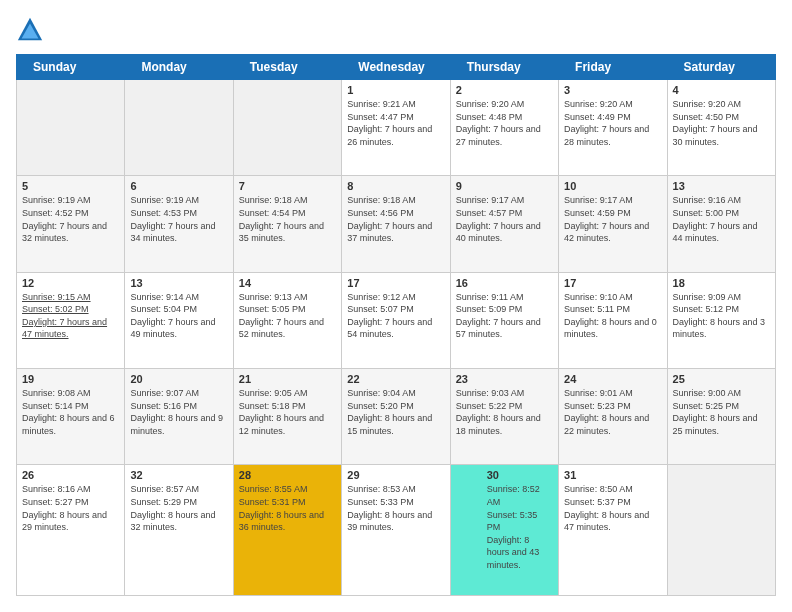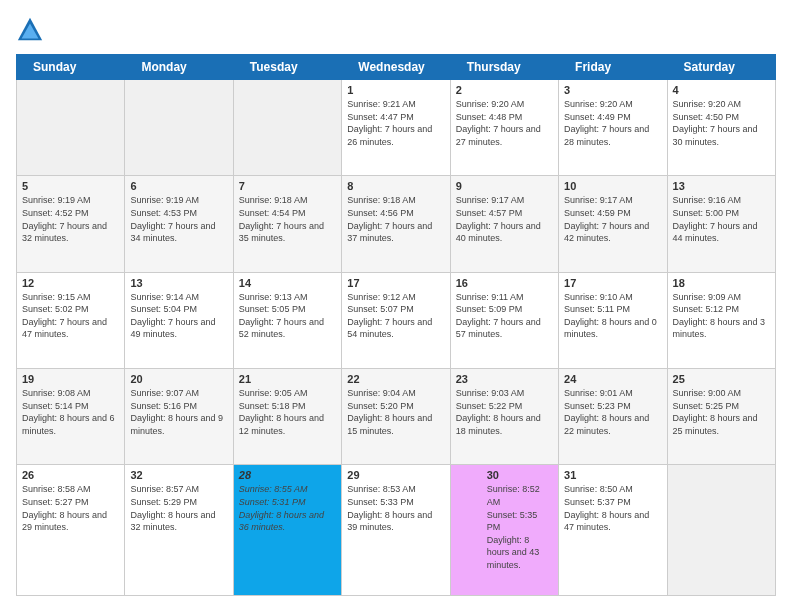--- a/index.html
+++ b/index.html
@@ -202,21 +202,21 @@
           <td style="background: rgb(245, 245, 245);">
             <span class="day-number">13</span>
             <div class="day-info" style="white-space: pre-line;">Sunrise: 9:16 AM
 Sunset: 5:00 PM
 Daylight: 7 hours and 44 minutes.</div>
           </td>
         </tr>
         <tr>
           <td style="background: rgb(255, 255, 255);">
             <span class="day-number">12</span>
-            <div class="day-info" style="white-space: pre-line;">Sunrise: 9:15 AM
+            <div class="day-info" style="white-space: pre-line; text-decoration: underline;">Sunrise: 9:15 AM
 Sunset: 5:02 PM
 Daylight: 7 hours and 47 minutes.</div>
           </td>
           <td style="background: rgb(255, 255, 255);">
             <span class="day-number">13</span>
             <div class="day-info" style="white-space: pre-line;">Sunrise: 9:14 AM
 Sunset: 5:04 PM
 Daylight: 7 hours and 49 minutes.</div>
           </td>
           <td style="background: rgb(255, 255, 255);">
@@ -290,43 +290,43 @@
           <td style="background: rgb(245, 245, 245);">
             <span class="day-number">25</span>
             <div class="day-info" style="white-space: pre-line;">Sunrise: 9:00 AM
 Sunset: 5:25 PM
 Daylight: 8 hours and 25 minutes.</div>
           </td>
         </tr>
         <tr>
           <td style="background: rgb(255, 255, 255);">
             <span class="day-number">26</span>
-            <div class="day-info" style="white-space: pre-line;">Sunrise: 8:58 AM
+            <div class="day-info" style="white-space: pre-line;">Sunrise: 8:16 AM
 Sunset: 5:27 PM
 Daylight: 8 hours and 29 minutes.</div>
           </td>
           <td style="background: rgb(255, 255, 255);">
             <span class="day-number">32</span>
             <div class="day-info" style="white-space: pre-line;">Sunrise: 8:57 AM
 Sunset: 5:29 PM
 Daylight: 8 hours and 32 minutes.</div>
           </td>
-          <td style="background: #0ea5e9; font-style: italic;">
+          <td style="background: #eab308;">
             <span class="day-number">28</span>
             <div class="day-info" style="white-space: pre-line;">Sunrise: 8:55 AM
 Sunset: 5:31 PM
 Daylight: 8 hours and 36 minutes.</div>
           </td>
           <td style="background: rgb(255, 255, 255);">
             <span class="day-number">29</span>
             <div class="day-info" style="white-space: pre-line;">Sunrise: 8:53 AM
 Sunset: 5:33 PM
 Daylight: 8 hours and 39 minutes.</div>
           </td>
-          <td style="background: #f0abfc; padding-left: 36px;">
+          <td style="background: #5eead4; padding-left: 36px;">
             <span class="day-number">30</span>
             <div class="day-info" style="white-space: pre-line;">Sunrise: 8:52 AM
 Sunset: 5:35 PM
 Daylight: 8 hours and 43 minutes.</div>
           </td>
           <td style="background: rgb(255, 255, 255);">
             <span class="day-number">31</span>
             <div class="day-info" style="white-space: pre-line;">Sunrise: 8:50 AM
 Sunset: 5:37 PM
 Daylight: 8 hours and 47 minutes.</div>

